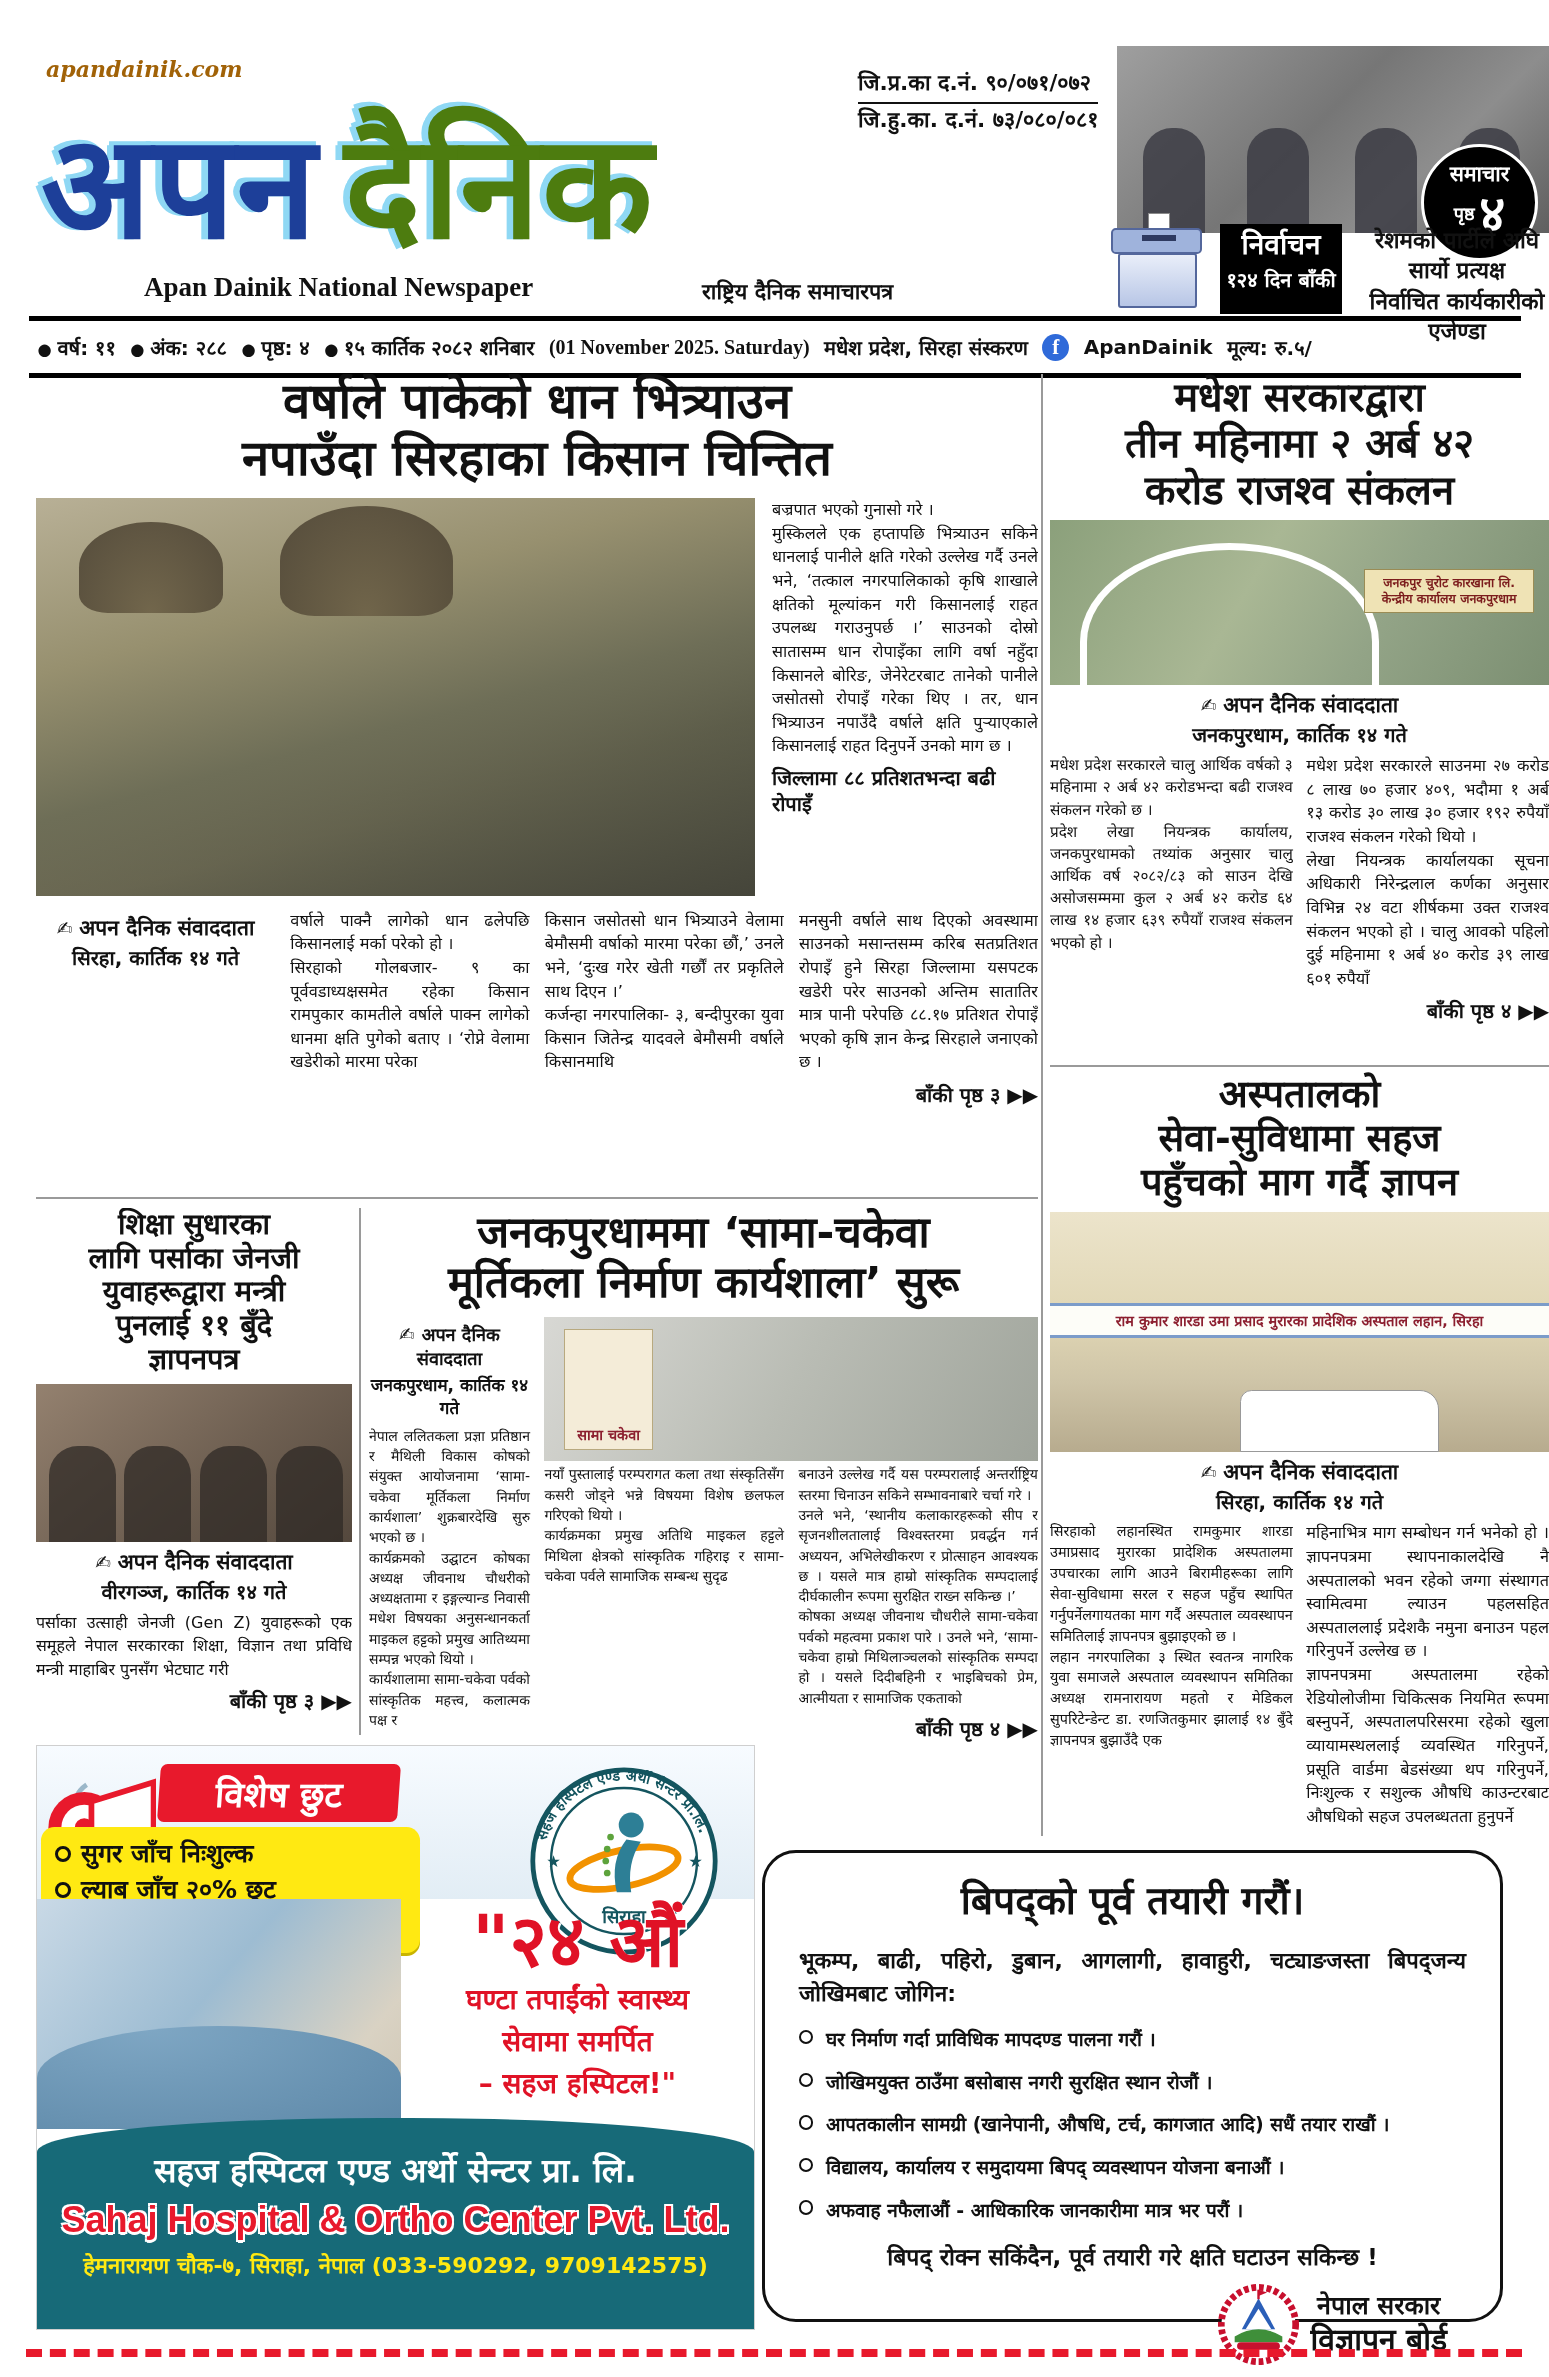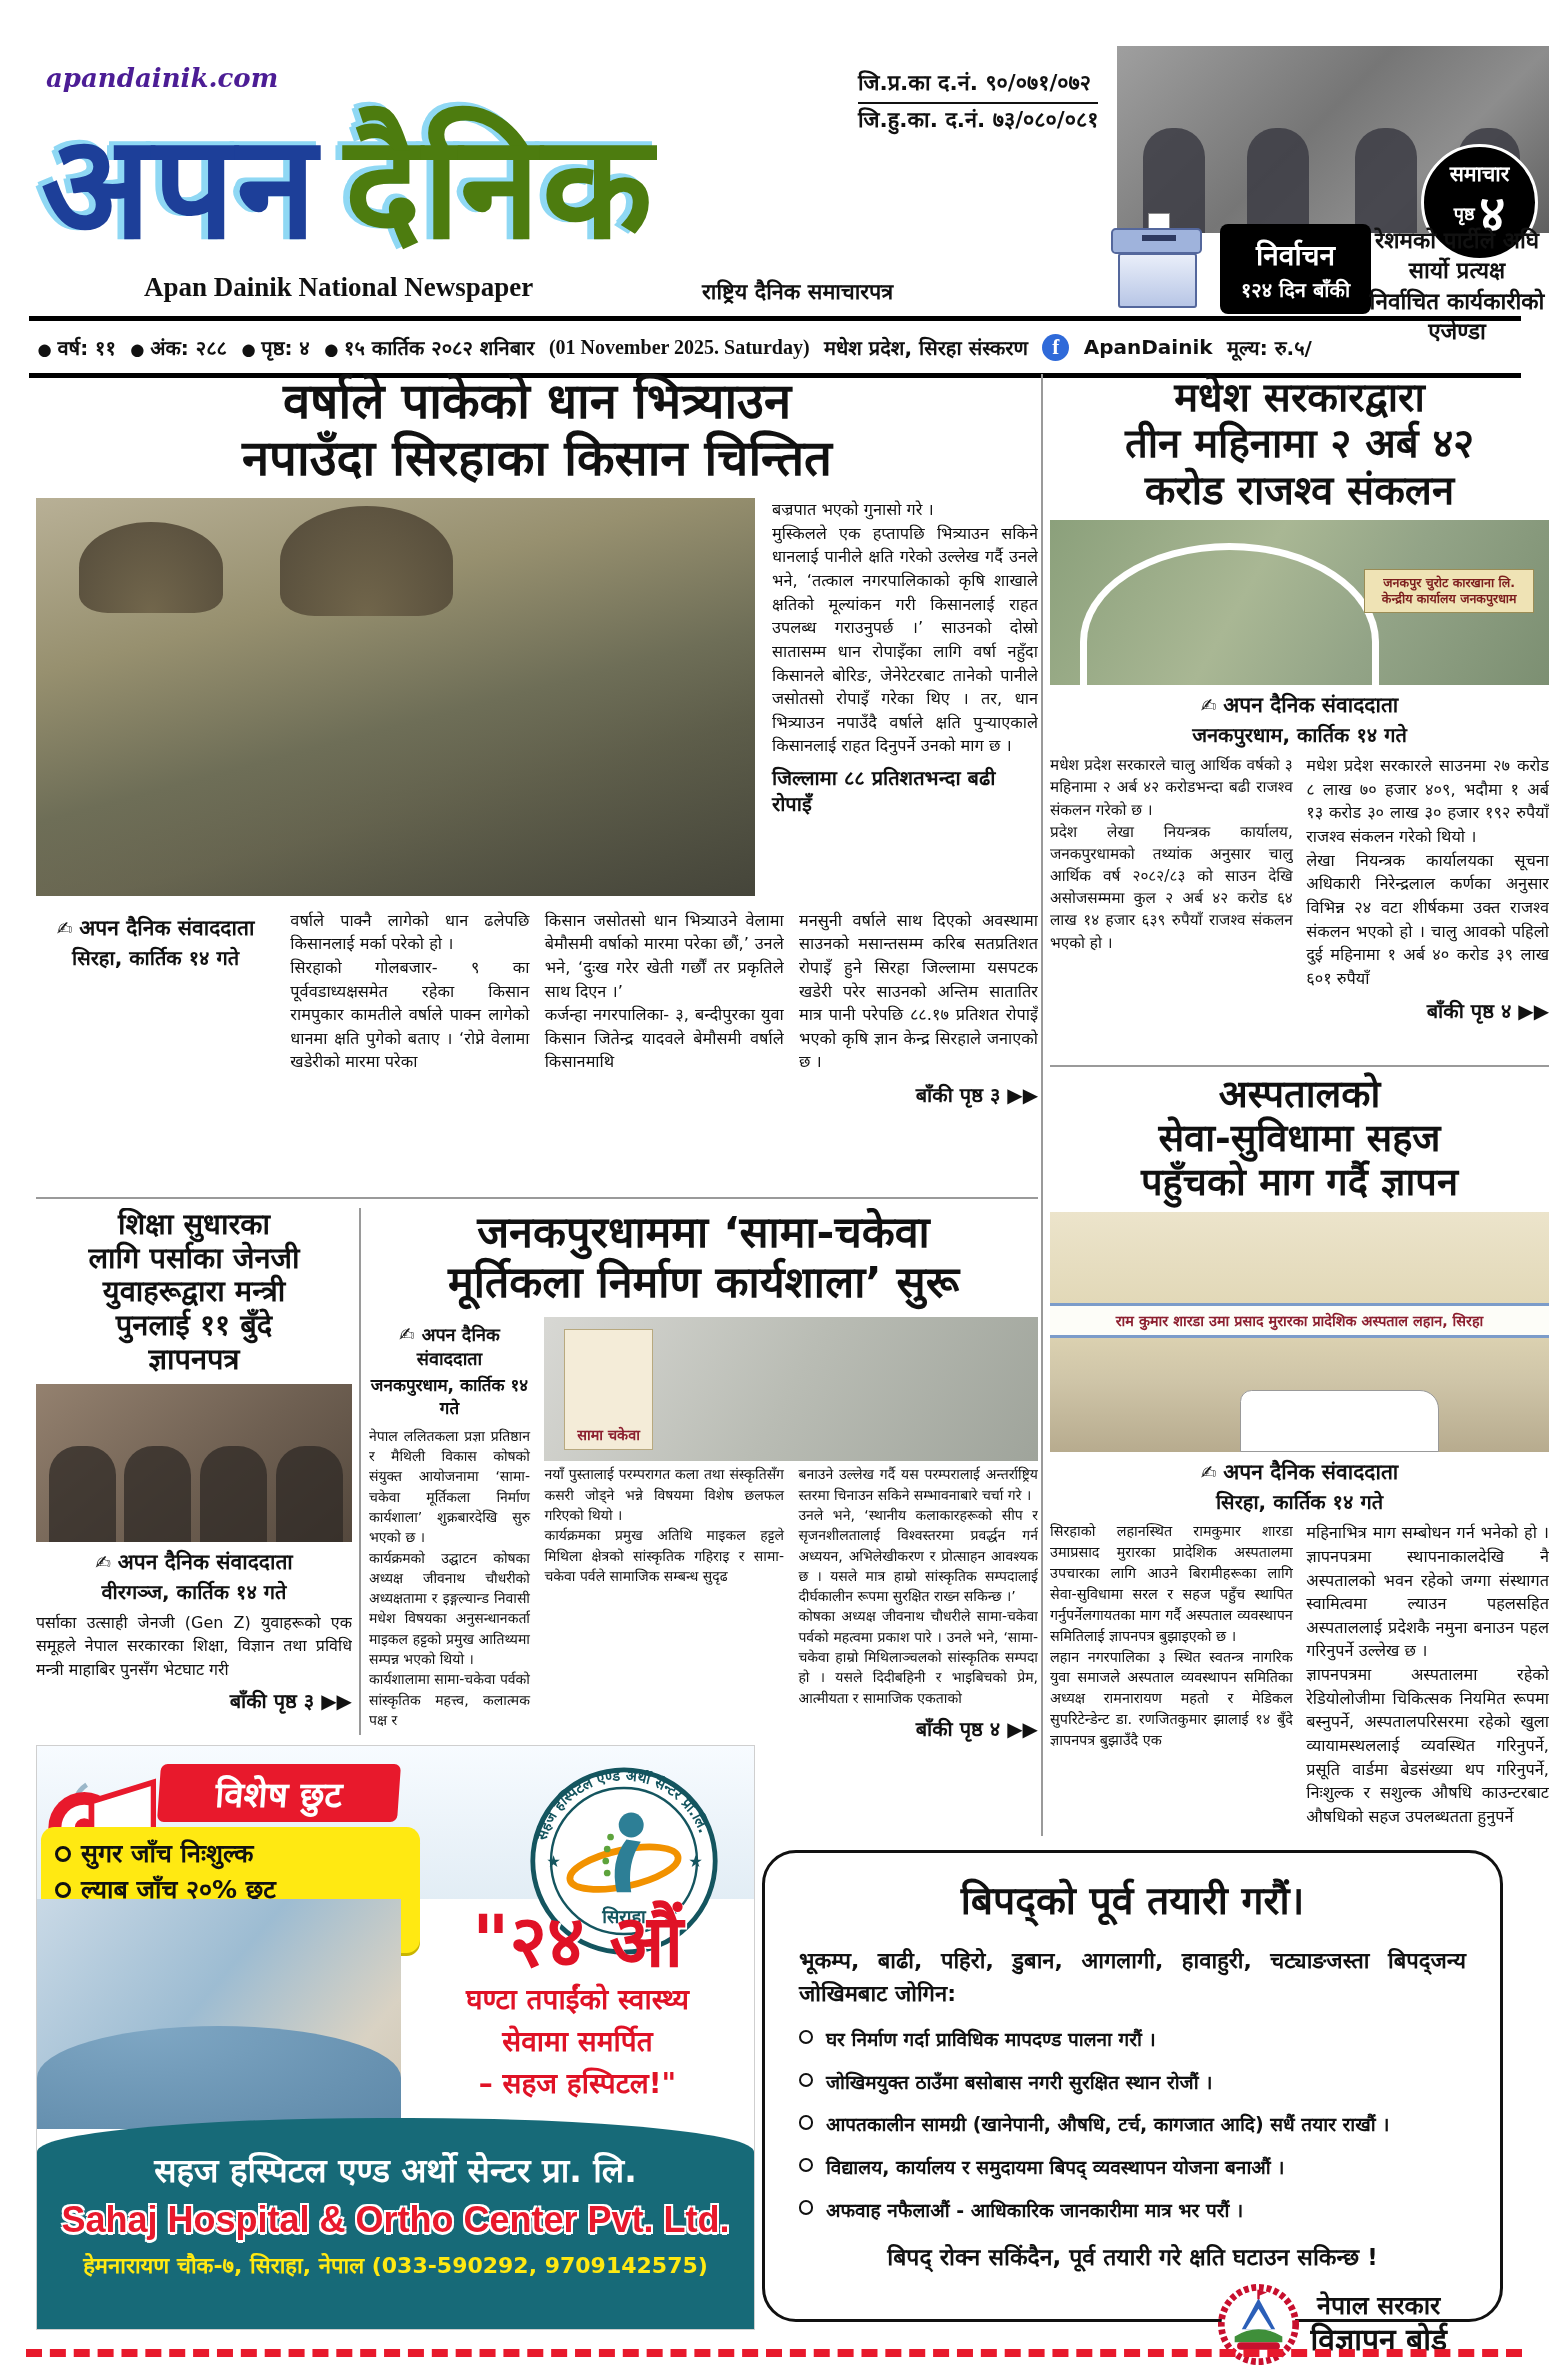--- a/index.html
+++ b/index.html
@@ -1,20 +1,20 @@
 <!DOCTYPE html>
 <html style="font-size:7.7px"><head>
 <meta charset="utf-8">
 <style>
   * { box-sizing: border-box; margin: 0; padding: 0; }
   body { margin:0; background:#777; font-family:"DejaVu Sans", sans-serif; color:#111; }
   .page { position:relative; width:1549px; height:2377px; background:#fff; overflow:hidden; margin:0 auto; }
 
   
-  .website { position:absolute; left:46px; top:63px; font-family:"DejaVu Serif", serif; font-style:italic; font-weight:bold; font-size:26px; color:#4c1d95; }
+  .website { position:absolute; left:46px; top:56px; font-family:"DejaVu Serif", serif; font-style:italic; font-weight:bold; font-size:22px; color:#a16207; }
   .logo-row { position:absolute; left:41px; top:115px; white-space:nowrap; font-weight:900; font-size:144px; line-height:1; letter-spacing:1.9px;
               text-shadow:-4.8px -3.8px 0 #8fd8f4, -6.7px 0 0 #8fd8f4; }
   .logo-w1 { color:#1d3f99; } .logo-w2 { color:#4d7c0f; margin-left:26px; }
   .tagline-en { position:absolute; left:144px; top:272px; font-family:"Liberation Serif", serif; font-weight:bold; font-size:27px; }
   .tagline-np { position:absolute; left:702px; top:276px; font-weight:bold; font-size:21.6px; }
   .reg-block { position:absolute; left:858px; top:67px; font-weight:bold; font-size:21.6px; line-height:1.5; }
   .reg-l1 { border-bottom:2.4px solid #111; padding-bottom:2.9px; }
   .top-photo { position:absolute; left:1117px; top:46px; width:432px; height:187px;
                background:linear-gradient(135deg,#9f9f9f,#767676 45%,#8d8d8d 70%,#5f5f5f); }
   .top-photo .fig { position:absolute; bottom:0; width:62px; height:105px; border-radius:29px 29px 0 0; background:#3c3c44; opacity:.85; }
@@ -22,21 +22,21 @@
                 color:#fff; display:flex; flex-direction:column; align-items:center; justify-content:center; line-height:1.1; }
   .news-badge .w { font-size:21px; font-weight:bold; }
   .badge-row { display:flex; align-items:center; gap:4.8px; }
   .news-badge .p { font-size:18px; font-weight:bold; }
   .news-badge .n { font-size:50px; font-weight:900; }
   .ballot { position:absolute; left:1106px; top:216px; width:105px; height:96px; }
   .ballot .lid { position:absolute; top:11.5px; left:4.8px; width:91px; height:26px; background:#9fb3dc; border:2.4px solid #54679c; border-radius:4.8px; }
   .ballot .slot { position:absolute; top:19px; left:36px; width:34px; height:5.8px; background:#2e3a60; }
   .ballot .paper { position:absolute; top:-2.9px; left:42px; width:22px; height:25px; background:#fff; border:1.9px solid #8a8a8a; }
   .ballot .body { position:absolute; top:37px; left:11.5px; width:79px; height:55px; background:linear-gradient(180deg,#e9eef9,#b8c6e6); border:2.4px solid #54679c; border-radius:2.9px; }
-  .election-box { position:absolute; left:1220px; top:224px; width:151px; height:90px; background:#000; color:#fff; display:flex; flex-direction:column; align-items:center; justify-content:center; gap:3.8px;border-radius:8px; }
+  .election-box { position:absolute; left:1220px; top:224px; width:122px; height:90px; background:#000; color:#fff; display:flex; flex-direction:column; align-items:center; justify-content:flex-start; gap:3.8px; }
   .election-box .t { font-size:28px; font-weight:bold; }
   .election-box .d { font-size:20px; font-weight:bold; }
   .top-caption { position:absolute; left:1364px; top:225px; width:186px; font-weight:bold; font-size:22.5px; line-height:1.35; text-align:center; white-space:pre-line; }
 
   
   .datebar { position:absolute; left:29px; top:316px; width:1492px; height:62px; border-top:5.3px solid #000; border-bottom:5.3px solid #000;
              display:flex; align-items:center; gap:14.4px; padding:0 8.6px; font-weight:bold; font-size:20px; white-space:nowrap; }
   .dl::before { content:"● "; font-size:16.3px; }
   .date-en { font-family:"Liberation Serif", serif; }
   .fb { display:inline-flex; width:27px; height:27px; border-radius:50%; background:#2f6ad9; color:#fff; align-items:center; justify-content:center; }

